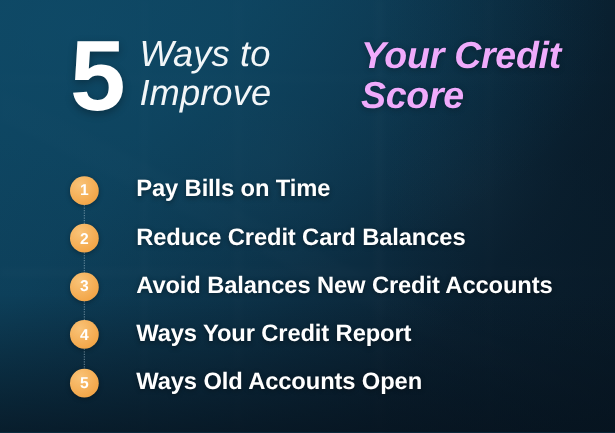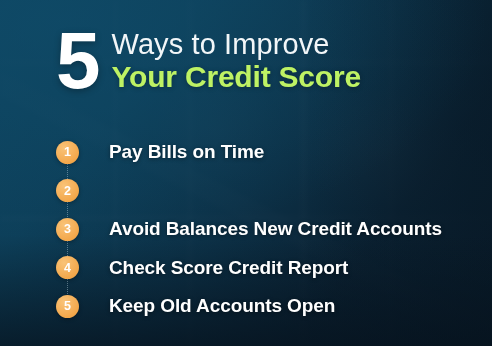--- a/index.html
+++ b/index.html
@@ -70,33 +70,33 @@
   }
   .big-number {
     font-size: 80px;
     line-height: 0.88;
     font-weight: 700;
     color: #ffffff;
     letter-spacing: -3px;
     margin-right: 14px;
     text-shadow: 0 2px 7px rgba(0,0,0,0.30);
   }
-  .title-lines { display: flex; flex-direction: column; }
+  .title-lines { display: flex; flex-direction: row; font-style: italic; }
   .title-line1 {
     font-size: 29px;
     line-height: 1.07;
     font-weight: 300;
     color: #f2f6f8;
     letter-spacing: 0.1px;
   }
   .title-line2 {
     font-size: 30px;
     line-height: 1.08;
     font-weight: 700;
-    color: #bef264;
+    color: #f0abfc;
     letter-spacing: -0.2px;
     text-shadow: 0 1px 5px rgba(0,0,0,0.30);
   }
 
   
   .tips-list {
     position: absolute;
     left: 56px;
     top: 133px;
     width: 420px;
@@ -166,31 +166,32 @@
 
   <div class="tips-list">
 
     <div class="tip-row">
       <div class="badge">1</div>
       <div class="tip-text">Pay Bills on Time</div>
     </div>
 
     <div class="tip-row">
       <div class="badge">2</div>
+      <div class="tip-text">Reduce Credit Card Balances</div>
     </div>
 
     <div class="tip-row">
       <div class="badge">3</div>
       <div class="tip-text">Avoid Balances New Credit Accounts</div>
     </div>
 
     <div class="tip-row">
       <div class="badge">4</div>
-      <div class="tip-text">Check Score Credit Report</div>
+      <div class="tip-text">Ways Your Credit Report</div>
     </div>
 
     <div class="tip-row">
       <div class="badge">5</div>
-      <div class="tip-text">Keep Old Accounts Open</div>
+      <div class="tip-text">Ways Old Accounts Open</div>
     </div>
 
   </div>
 </div>
 
 </body></html>

